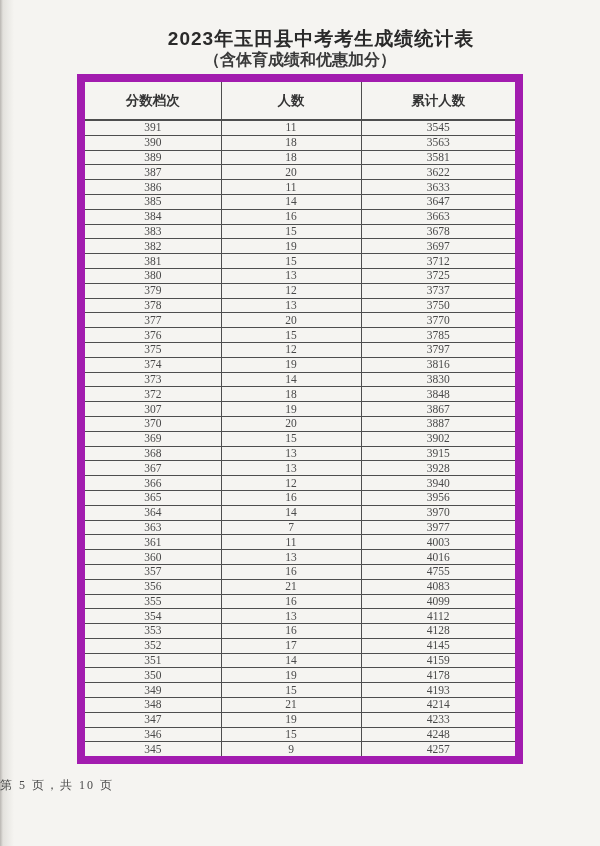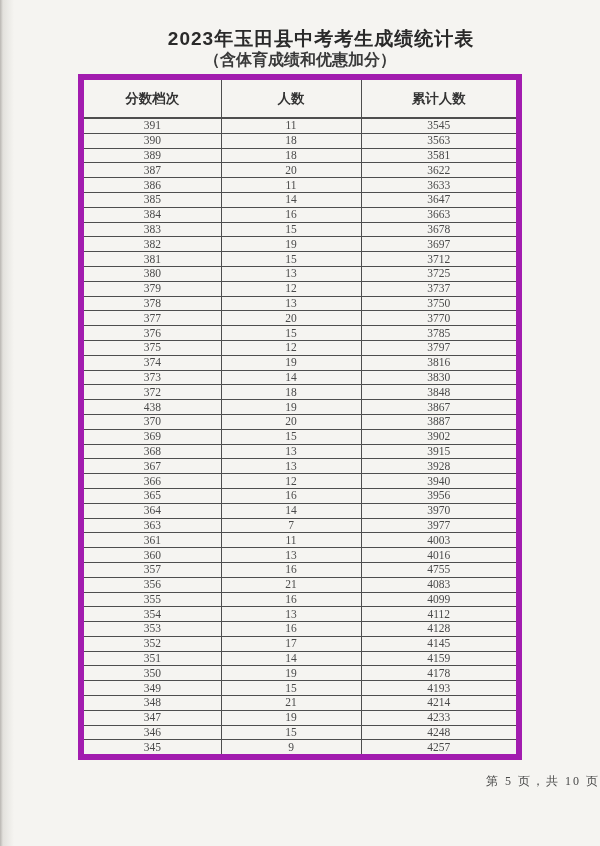--- a/index.html
+++ b/index.html
@@ -58,34 +58,34 @@
   }
   table.score-table th {
     height: 37px;
     font-size: 13.5px;
     font-weight: bold;
     color: #333333;
     font-family: "Liberation Sans", sans-serif;
     border-bottom-width: 2px;
   }
   table.score-table {
-    border: 6px solid #a21caf;
+    border: 8px solid #a21caf;
   }
   table.score-table td {
     height: 13.8px;
     font-size: 11.5px;
     line-height: 13px;
     color: #4a4a4a;
     font-family: "Liberation Serif", serif;
   }
   col.c1 { width: 140px; }
   col.c2 { width: 140px; }
   col.c3 { width: 158px; }
   .footer {
-    text-align: right;
+    text-align: left;
     font-size: 12px;
     color: #4a4a4a;
     margin-top: 13px;
     letter-spacing: 2px;
     font-family: "Liberation Serif", serif;
   }
 </style>
 </head>
 <body>
 
@@ -198,21 +198,21 @@
           <td>373</td>
           <td>14</td>
           <td>3830</td>
         </tr>
         <tr>
           <td>372</td>
           <td>18</td>
           <td>3848</td>
         </tr>
         <tr>
-          <td>438</td>
+          <td>307</td>
           <td>19</td>
           <td>3867</td>
         </tr>
         <tr>
           <td>370</td>
           <td>20</td>
           <td>3887</td>
         </tr>
         <tr>
           <td>369</td>

